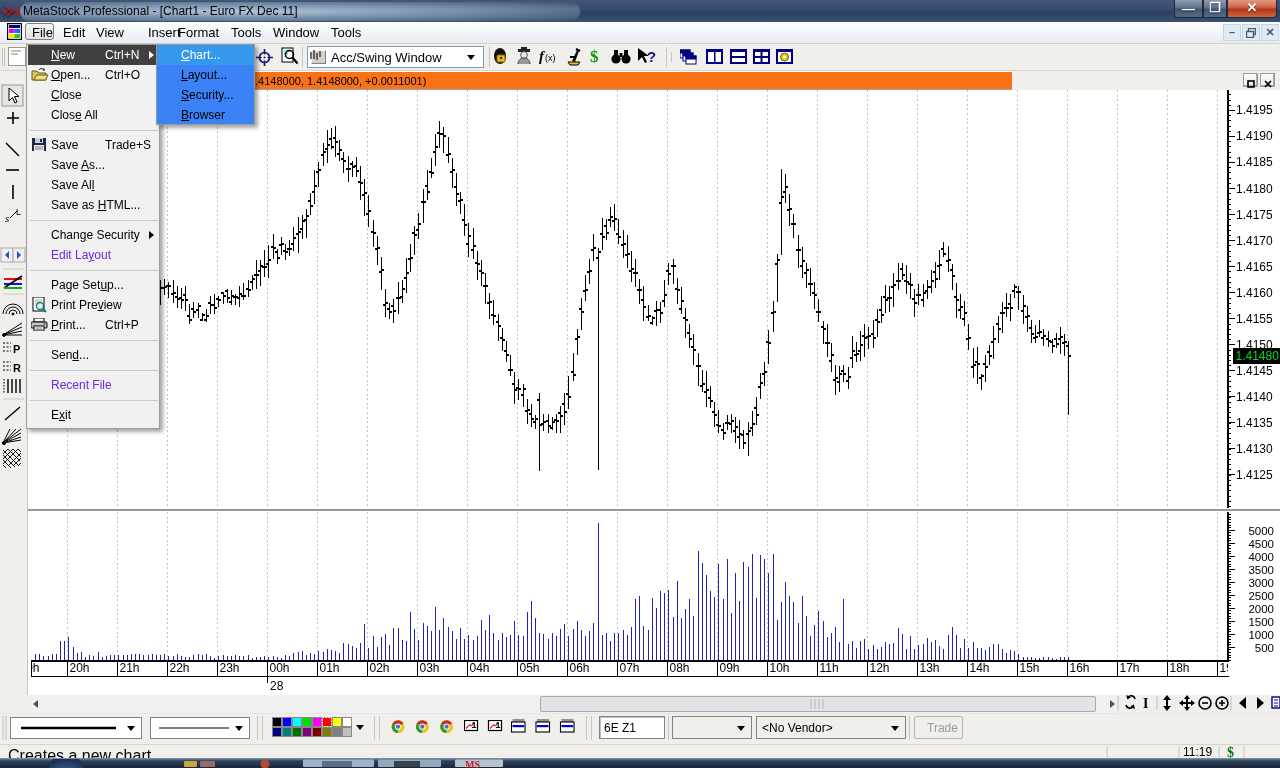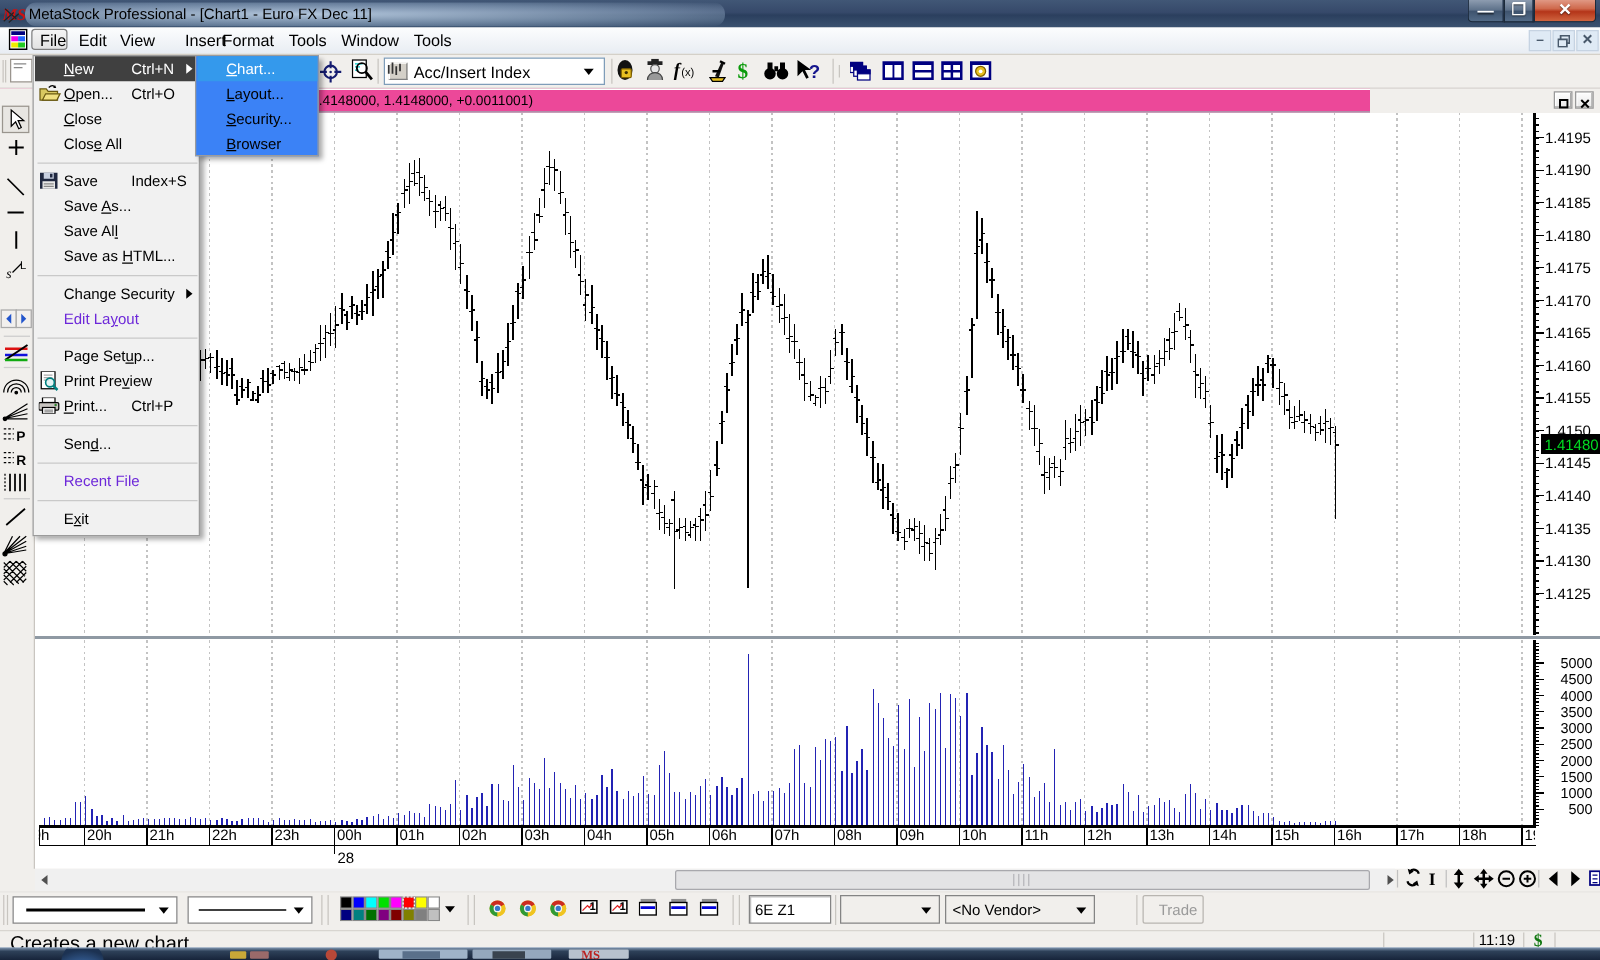--- a/index.html
+++ b/index.html
@@ -30,21 +30,21 @@
  color:#49596b;font-size:11px;font-weight:bold;text-align:center;line-height:15px}
 
 #toolbar{left:0;top:44px;width:1280px;height:27px;background:#f1efec;border-bottom:1px solid #d8d4cf}
 .tsep{top:47px;width:1px;height:20px;background:#c8c5c0}
 #combo-ind{left:307px;top:46px;width:177px;height:22px;background:#fff;border:1px solid #7f9db9}
 #combo-ind .icon{position:absolute;left:3px;top:3px;width:15px;height:14px;background:#d4d0c8;
  border:1px solid #808080;border-top-color:#fff;border-left-color:#fff}
 #combo-ind .txt{position:absolute;left:23px;top:3px;font-size:13px}
 .darr{width:0;height:0;border-left:4px solid transparent;border-right:4px solid transparent;border-top:5px solid #000}
 
-#chartcap{left:0;top:71px;width:1096px;height:19px;background:#ec4899;border-top:1px solid #fff;border-bottom:1px solid #9aa4ae}
+#chartcap{left:0;top:71px;width:1012px;height:19px;background:#f97316;border-top:1px solid #fff;border-bottom:1px solid #9aa4ae}
 #chartcap .t{position:absolute;left:255px;top:3px;font-size:11px;color:#000;white-space:pre}
 .ccbtn{top:73px;width:15px;height:14px;background:linear-gradient(#fdfdfd,#e8e8e8);border:1px solid #999;
  box-shadow:inset -1px -1px 0 #aaa,inset 1px 1px 0 #fff;text-align:center}
 
 #lefttb{left:0;top:71px;width:28px;height:624px;background:#f1efec;border-right:1px solid #c9c5c0}
 
 #hscroll{left:28px;top:695px;width:1088px;height:18px;background:#f0f0f0}
 #hthumb{left:540px;top:696px;width:556px;height:16px;background:#e3e3e5;border:1px solid #a8a8ad;border-radius:2px}
 
 #bottb{left:0;top:713px;width:1280px;height:31px;background:#f1efec;border-top:1px solid #e8e6e2}
@@ -128,21 +128,21 @@
   </svg>
 <svg class="abs" style="left:281px;top:47px" width="19" height="20">
     <rect x="1" y="1" width="11" height="14" fill="#fff" stroke="#000"></rect>
     <path d="M3 4h6M3 6.5h4M3 9h3" stroke="#00c8c8" stroke-width="1"></path>
     <circle cx="8.5" cy="7.5" r="4" fill="none" stroke="#000" stroke-width="1.5"></circle>
     <path d="M11.5 10.5L16.5 16.5" stroke="#000" stroke-width="2.2"></path>
   </svg>
 <div class="abs tsep" style="left:302px"></div>
 <div class="abs" id="combo-ind">
     <div class="icon"></div>
-    <div class="txt">Acc/Insert Index</div>
+    <div class="txt">Acc/Swing Window</div>
     <div class="darr" style="position:absolute;right:8px;top:8px"></div>
   </div>
 <svg class="abs" style="left:309px;top:49px" width="13" height="12">
     <path d="M2 3v7M5 1v9M8 4v7M11 2v6" stroke="#333" stroke-width="1.4"></path>
   </svg>
 <div class="abs tsep" style="left:489px"></div>
 <svg class="abs" style="left:491px;top:47px" width="170" height="20">
     <ellipse cx="9" cy="9" rx="6" ry="8" fill="#111"></ellipse>
     <rect x="6" y="8" width="8" height="7" rx="1" fill="#e8c020" stroke="#806000"></rect>
     <circle cx="10" cy="11" r="1.3" fill="#403000"></circle>
@@ -478,21 +478,21 @@
   </svg>
 <div class="abs bsep" style="left:586px"></div>
 <div class="abs bsep" style="left:591px"></div>
 <div class="abs" style="left:599px;top:716px;width:66px;height:23px;background:#fff;border:1px solid #848484;box-shadow:inset 1px 1px 0 #c0c0c0">
     <div style="position:absolute;left:4px;top:4px;font-size:12px">6E Z1</div>
   </div>
 <div class="abs bsep" style="left:668px"></div>
 <div class="abs" style="left:672px;top:716px;width:80px;height:23px;background:#f1efec;border:1px solid #848484">
     <div class="darr" style="position:absolute;right:6px;top:9px"></div>
   </div>
-<div class="abs" style="left:756px;top:716px;width:120px;height:23px;background:#f1efec;border:1px solid #848484">
+<div class="abs" style="left:756px;top:716px;width:150px;height:23px;background:#f1efec;border:1px solid #848484">
     <div style="position:absolute;left:5px;top:4px;font-size:12px">&lt;No Vendor&gt;</div>
     <div class="darr" style="position:absolute;right:6px;top:9px"></div>
   </div>
 <div class="abs bsep" style="left:909px"></div>
 <div class="abs" style="left:914px;top:716px;width:49px;height:23px;background:#f1efec;border:1px solid #b8b5b0;border-radius:2px">
     <div style="position:absolute;left:12px;top:4px;font-size:12px;color:#9a9a9a">Trade</div>
   </div>
 <div class="abs" id="statusbar"></div>
 <div class="abs" style="left:8px;top:747px;font-size:16px">Creates a new chart</div>
 <svg class="abs" style="left:1060px;top:744px" width="220" height="15">
@@ -545,21 +545,21 @@
     <div class="msep" style="top:85px"></div>
     <div class="mi " style="top:90px">
       <svg style="position:absolute;left:4px;top:3px" width="15" height="14">
         <rect x="0" y="0" width="14" height="13" fill="#202840"></rect>
         <rect x="3" y="0" width="8" height="5" fill="#c8d0e0"></rect>
         <rect x="8" y="1" width="2" height="3" fill="#202840"></rect>
         <rect x="2" y="7" width="10" height="6" fill="#e8e8e8"></rect>
         <path d="M3 9h8M3 11h8" stroke="#888"></path>
       </svg>
       <span class="lab">Save</span>
-      <span class="sc">Index+S</span>
+      <span class="sc">Trade+S</span>
     </div>
     <div class="mi " style="top:110px">
       <span class="lab">Save <u>A</u>s...</span>
     </div>
     <div class="mi " style="top:130px">
       <span class="lab">Save Al<u>l</u></span>
     </div>
     <div class="mi " style="top:150px">
       <span class="lab">Save as <u>H</u>TML...</span>
     </div>

